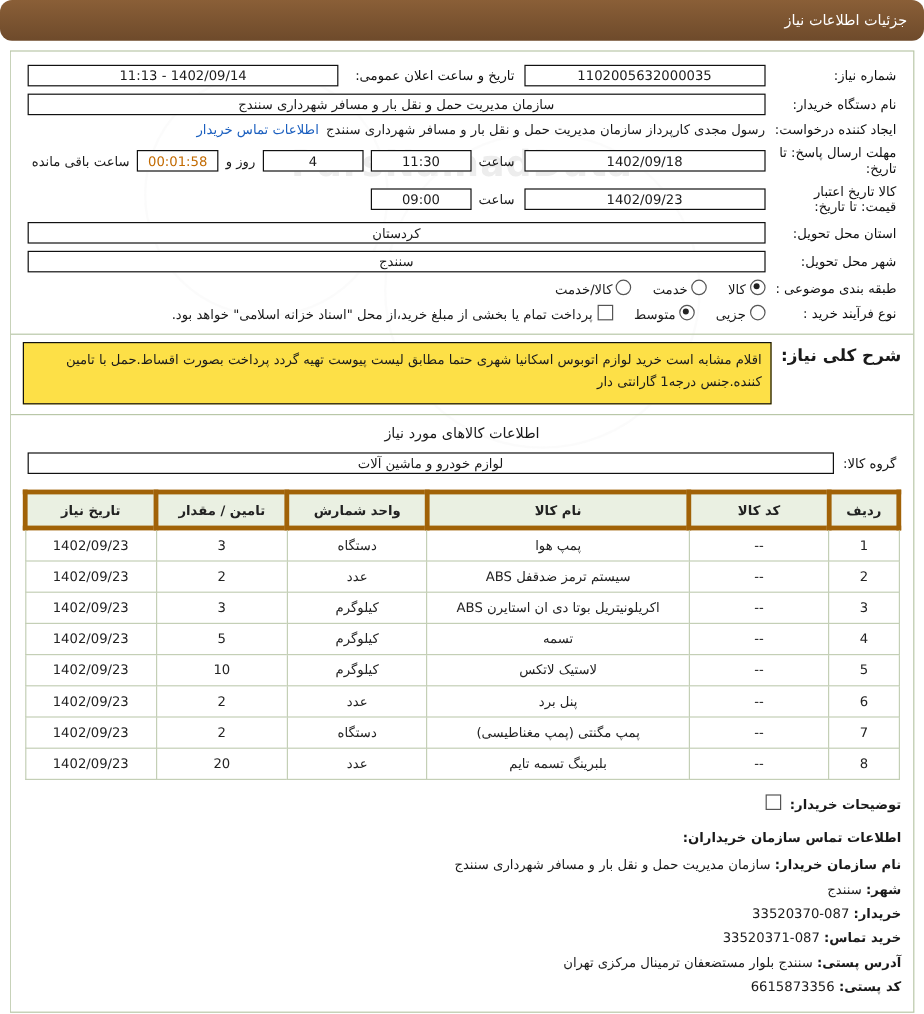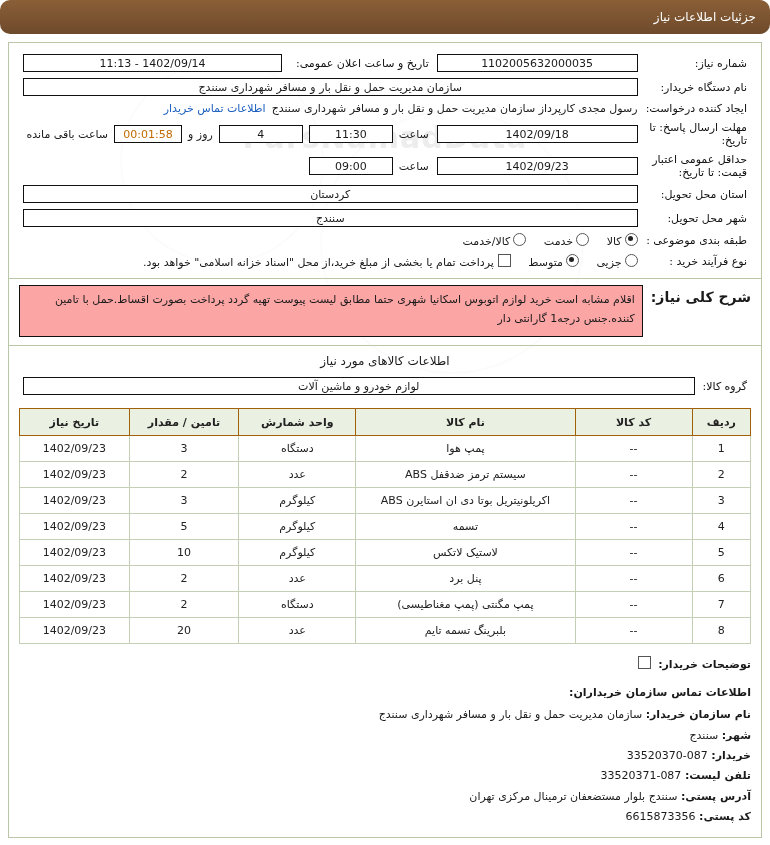--- a/index.html
+++ b/index.html
@@ -159,42 +159,42 @@
     font-weight: bold;
     padding-top: 4px;
     font-size: 14px;
   }
   .desc-box {
     border: 1px solid #111;
     flex: 1;
     min-height: 40px;
     padding: 5px 7px;
     line-height: 1.7;
-    background: #fca5a5;
+    background: #fde047;
     font-size: 11px;
   }
 
   .sec-title {
     text-align: center;
     font-weight: normal;
     font-size: 12px;
     padding: 8px 0 6px 0;
   }
 
   
   .tbl-wrap { padding: 4px 10px 10px 10px; }
   table.items {
     width: 100%;
     border-collapse: collapse;
     background: #fff;
     font-size: 11px;
   }
   table.items th {
     background: #eaf0e2;
-    border: 1px solid #a16207;
+    border: 4px solid #a16207;
     font-weight: bold;
     height: 22px;
     padding: 2px 4px;
     text-align: center;
     color: #222;
     margin-top: 24px;
   }
   table.items td {
     border: 1px solid #c4cfb6;
     height: 21px;
@@ -281,21 +281,21 @@
               <span class="lbl-mini">ساعت</span>
               <span class="fld" style="width:84px">11:30</span>
               <span class="fld" style="width:84px">4</span>
               <span class="lbl-mini">روز و</span>
               <span class="fld" style="width:68px;color:#c26a00">00:01:58</span>
               <span class="lbl-mini">ساعت باقی مانده</span>
             </div>
           </td>
         </tr>
         <tr>
-          <td class="lbl" style="max-width:110px;white-space:normal">حداقل عمومی اعتبار قیمت: تا تاریخ:</td>
+          <td class="lbl" style="max-width:110px;white-space:normal">کالا تاریخ اعتبار قیمت: تا تاریخ:</td>
           <td>
                 <span class="fld">1402/09/23</span>
               </td>
           <td colspan="2">
             <div class="inline-row">
               <span class="lbl-mini">ساعت</span>
               <span class="fld" style="width:84px">09:00</span>
             </div>
           </td>
         </tr>
@@ -439,20 +439,20 @@
     <div class="buyer-note">
       <b>توضیحات خریدار:</b>
       <span class="chk" style="margin-right:4px"></span>
     </div>
 
     <div class="contact">
       <div class="h">اطلاعات تماس سازمان خریداران:</div>
       <div><b>نام سازمان خریدار:</b> <span>سازمان مدیریت حمل و نقل بار و مسافر شهرداری سنندج</span></div>
       <div><b>شهر:</b> <span>سنندج</span></div>
       <div><b>خریدار:</b> <span>087-33520370</span></div>
-      <div><b>تلفن لیست:</b> <span>087-33520371</span></div>
+      <div><b>خرید تماس:</b> <span>087-33520371</span></div>
       <div><b>آدرس پستی:</b> <span>سنندج بلوار مستضعفان ترمینال مرکزی تهران</span></div>
       <div><b>کد پستی:</b> <span>6615873356</span></div>
 
     </div>
 
   </div>
 </div>
 
 </body></html>

